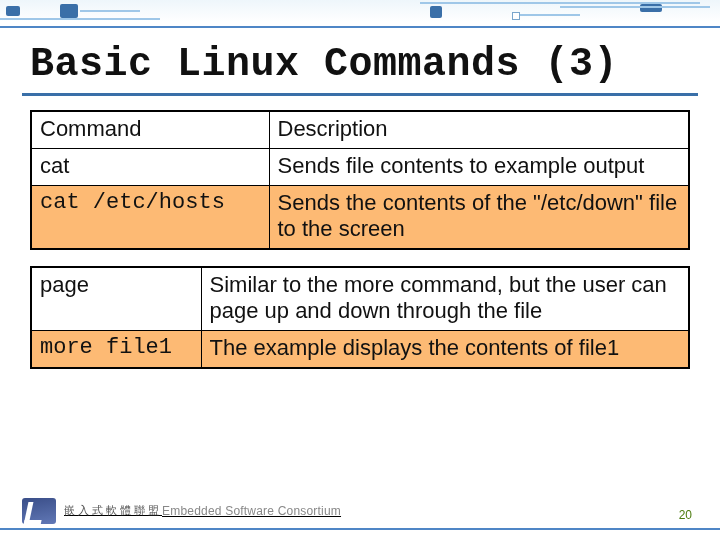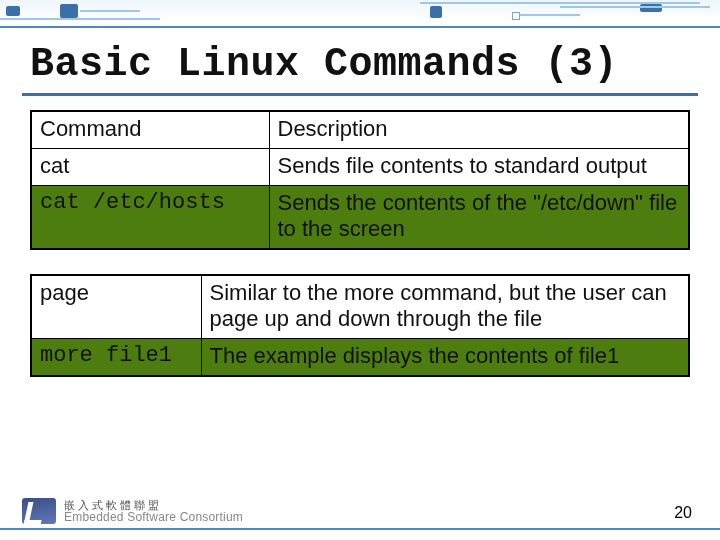--- a/index.html
+++ b/index.html
@@ -55,36 +55,36 @@
   }
 
   .content {
     padding: 14px 30px 0 30px;
   }
 
   table.cmd {
     border-collapse: collapse;
     width: 100%;
     border: 2px solid #000;
-    margin-bottom: 24px;
+    margin-bottom: 16px;
   }
   table.cmd td, table.cmd th {
     border: 1px solid #000;
     padding: 4px 8px 6px 8px;
     font-size: 22px;
     vertical-align: top;
     text-align: left;
     font-weight: normal;
     color: #111;
   }
   table.cmd th {
     font-weight: normal;
   }
   .hl {
-    background: #4d7c0f; 
+    background: #fdba74; 
   }
   .mono {
     font-family: "Courier New", Courier, monospace;
   }
 
   .footer {
     position: absolute;
     left: 0;
     right: 0;
     bottom: 10px;
@@ -117,39 +117,40 @@
     content: "";
     position: absolute;
     left: 4px; top: 4px;
     width: 12px; height: 18px;
     border-left: 5px solid #fff;
     border-bottom: 5px solid #fff;
     transform: skewX(-12deg);
   }
   .footer .logo .txt {
     display: flex;
-    flex-direction: column;
+    flex-direction: row;
     line-height: 1;
+    text-decoration: underline;
   }
   .footer .logo .txt .cn {
     font-size: 11px;
     color: #555;
     letter-spacing: 3px;
   }
   .footer .logo .txt .en {
     font-size: 12px;
     color: #888;
     letter-spacing: 0.2px;
   }
   .footer .pagenum {
     position: absolute;
     right: 28px;
     bottom: 8px;
-    font-size: 16px;
-    color: #000000;
+    font-size: 12px;
+    color: #4d7c0f;
   }
 </style>
 </head>
 <body>
 
 <div class="top-deco">
   <div class="trace" style="left:0;top:18px;width:160px;height:2px"></div>
   <div class="chip" style="left:6px;top:6px;width:14px;height:10px"></div>
   <div class="chip" style="left:60px;top:4px;width:18px;height:14px"></div>
   <div class="trace" style="left:80px;top:10px;width:60px;height:2px"></div>
@@ -171,21 +172,21 @@
         <col style="width:238px">
         <col>
       </colgroup>
     <tbody>
         <tr>
       <th>Command</th>
       <th>Description</th>
     </tr>
     <tr>
       <td>cat</td>
-      <td>Sends file contents to standard output</td>
+      <td>Sends file contents to example output</td>
     </tr>
     <tr class="hl">
       <td class="mono">cat /etc/hosts</td>
       <td>Sends the contents of the "/etc/down" file to the screen</td>
     </tr>
   </tbody>
     </table>
 
   <table class="cmd">
     <colgroup>

